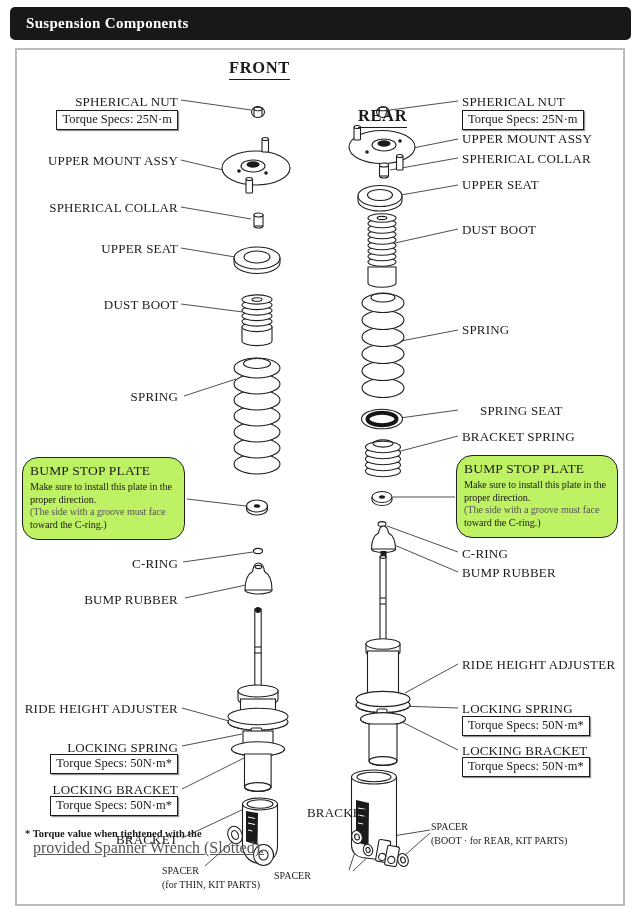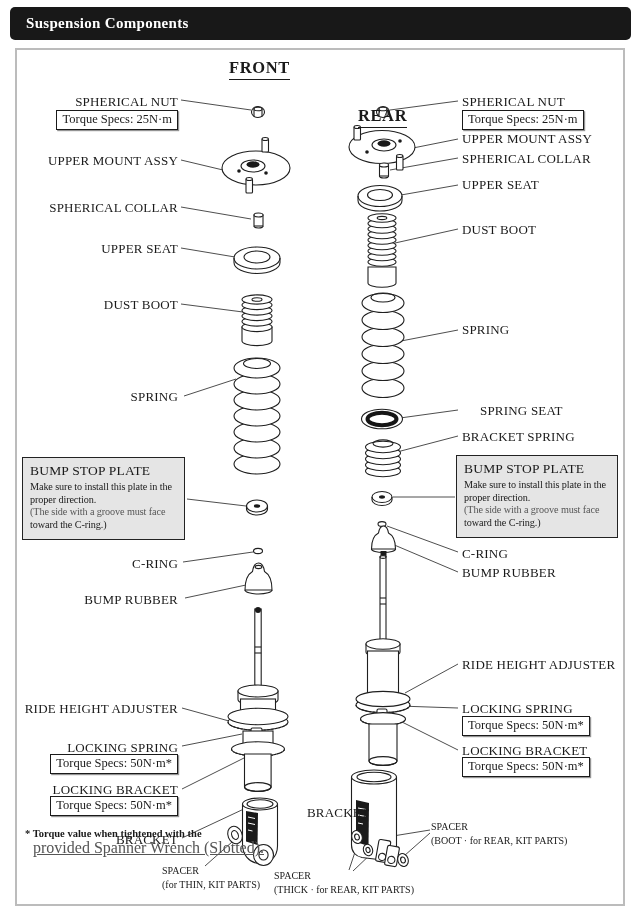--- a/index.html
+++ b/index.html
@@ -11,22 +11,22 @@
        line-height:33px;padding-left:16px;letter-spacing:.3px;}
   .fig{position:absolute;left:15px;top:48px;width:610px;height:858px;
        border:2px solid #bcbcbc;background:#fff;box-sizing:border-box;}
   svg{position:absolute;left:0;top:0;}
   .colhead{position:absolute;font-weight:bold;font-size:16.5px;letter-spacing:.6px;
        border-bottom:1.8px solid #1a1a1a;padding-bottom:1px;}
   .lab{position:absolute;font-size:13px;white-space:nowrap;letter-spacing:.2px;}
   .tq{position:absolute;height:18px;line-height:17px;padding:0 5px;
       border:1.3px solid #1a1a1a;background:#fff;font-size:12.5px;
       box-shadow:1.2px 1.2px 0 #949494;white-space:nowrap;}
-  .notebox{position:absolute;border:1.6px solid #222;border-radius:0;
-      background:#e5e5e5;box-sizing:border-box;padding:5px 7px 3px;}
+  .notebox{position:absolute;border:1.6px solid #222;border-radius:16px;
+      background:#bef264;box-sizing:border-box;padding:5px 7px 3px;}
   .notebox .nt{font-size:13.5px;letter-spacing:.2px;margin-bottom:2px;}
   .notebox .nl{font-size:10.2px;line-height:12.6px;white-space:nowrap;letter-spacing:-.1px;}
   .notebox .nl.gray{color:#555;}
   .small2{font-size:10px;line-height:13.5px;white-space:nowrap;}
   .foot1{font-size:10.5px;font-weight:bold;white-space:nowrap;}
   .foot2{font-size:16px;color:#555;white-space:nowrap;padding-left:8px;text-decoration:underline;}
   
   .p{stroke:#1f1f1f;stroke-width:1.1;fill:#fff;}
   .pn{stroke:#1f1f1f;stroke-width:1.1;fill:none;}
   .pd{fill:#1a1a1a;stroke:none;}
@@ -384,21 +384,20 @@
   <div class="lab" style="left:462px;top:743px;">LOCKING BRACKET</div>
   <div class="tq" style="left:462px;top:757px;">Torque Specs: 50N·m*</div>
   <div class="lab" style="left:307px;top:805px;">BRACKET</div>
 
   <div style="position:absolute;left:431px;top:820px;">
     <div class="small2">SPACER</div>
     <div class="small2">(BOOT · for REAR, KIT PARTS)</div>
   </div>
   <div style="position:absolute;left:274px;top:869px;">
     <div class="small2">SPACER</div>
-    <div class="small2">(THICK · for REAR, KIT PARTS)</div>
   </div>
 
   <div style="position:absolute;left:25px;top:828px;">
     <div class="foot1">* Torque value when tightened with the</div>
     <div class="foot2">provided Spanner Wrench (Slotted).</div>
   </div>
 
 </div>
 
 </body></html>

